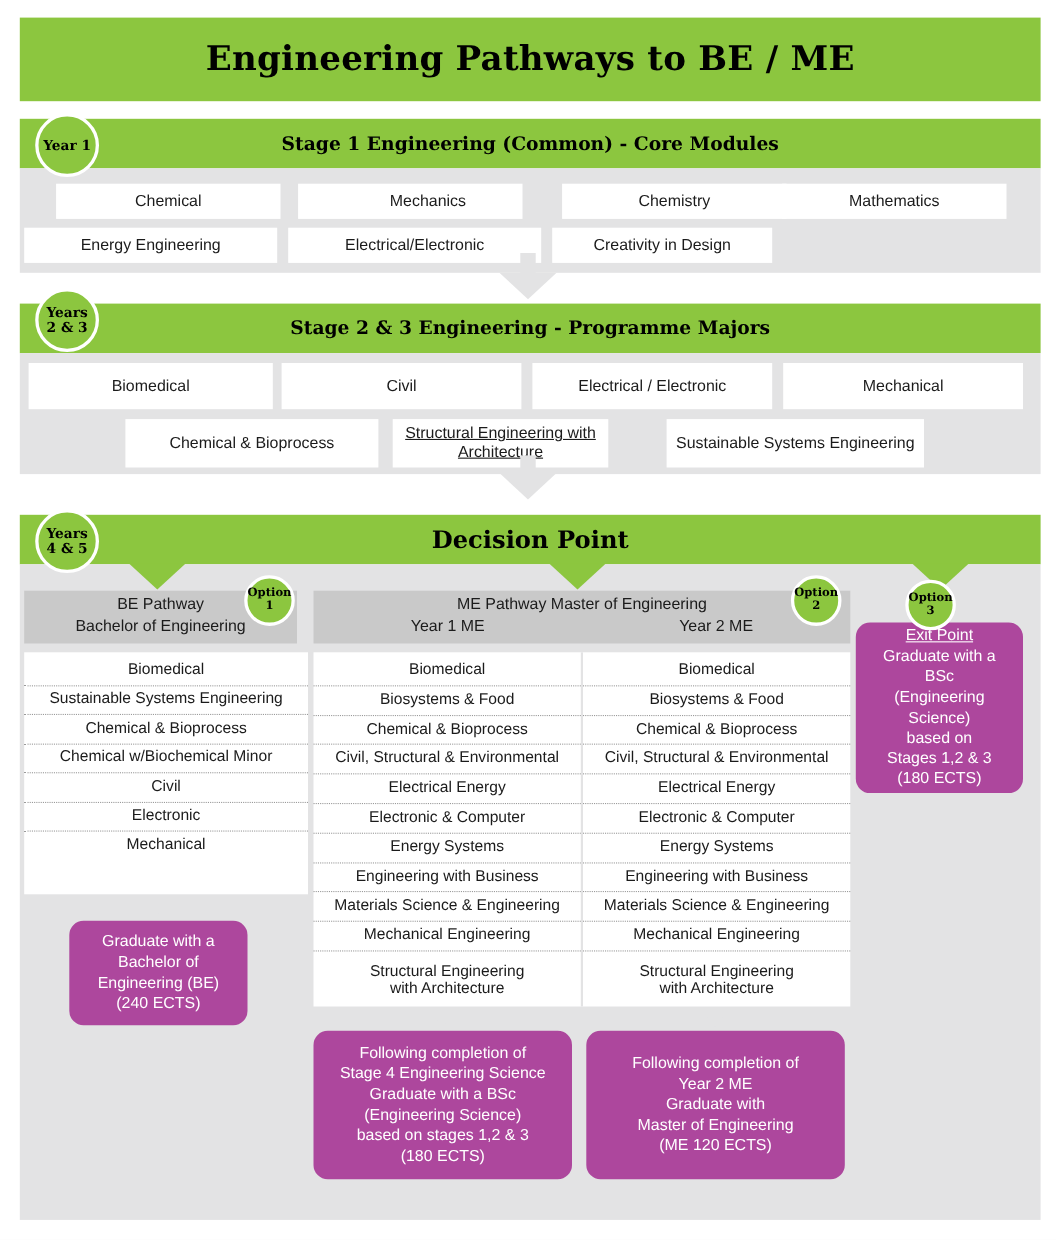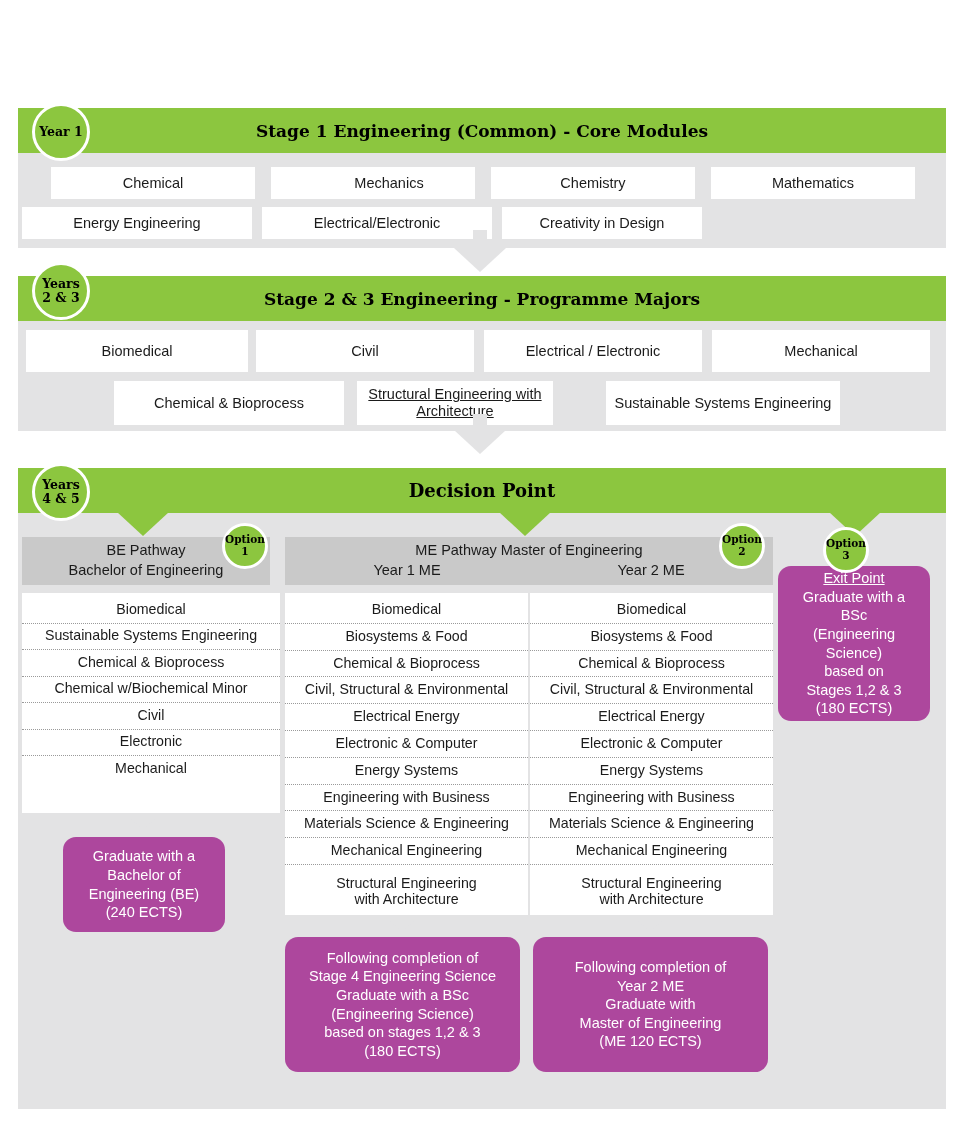--- a/index.html
+++ b/index.html
@@ -136,32 +136,35 @@
     border-right: 15px solid transparent;
     border-top: 16px solid #E3E3E4;
     z-index: 7;
   }
 </style>
 </head>
 <body>
 
 <div class="page">
 
+  <div class="title-bar">
+    <span class="txt">Engineering Pathways to BE / ME</span>
+  </div>
 
   <div class="band" style="top:108px;height:45px;">
     <span class="band-title">Stage 1 Engineering (Common) - Core Modules</span>
   </div>
   <div class="badge year" style="left:32px;top:103px;">
     <span>Year 1</span>
   </div>
   <div class="section-body" style="top:153px;height:95px;"></div>
 
   <div class="chip" style="left:51px;top:167px;width:204px;height:32px;">Chemical</div>
   <div class="chip" style="left:271px;top:167px;width:204px;height:32px;padding-left:36px;">Mechanics</div>
-  <div class="chip" style="left:491px;top:167px;width:204px;height:32px;">Chemistry</div>
+  <div class="chip" style="left:511px;top:167px;width:204px;height:32px;">Chemistry</div>
   <div class="chip" style="left:711px;top:167px;width:204px;height:32px;">Mathematics</div>
 
   <div class="chip" style="left:22px;top:207px;width:230px;height:32px;">Energy Engineering</div>
   <div class="chip" style="left:262px;top:207px;width:230px;height:32px;">Electrical/Electronic</div>
   <div class="chip" style="left:502px;top:207px;width:200px;height:32px;">Creativity in Design</div>
 
   <div class="arrow-stem" style="left:473px;top:230px;width:14px;height:20px;"></div>
   <div class="arrow-down arrow-gray" style="left:454px;top:248px;"></div>
 
   <div class="band" style="top:276px;height:45px;">
@@ -179,21 +182,21 @@
   <div class="chip" style="left:712px;top:330px;width:218px;height:42px;">Mechanical</div>
 
   <div class="chip" style="left:114px;top:381px;width:230px;height:44px;">Chemical &amp; Bioprocess</div>
   <div class="chip" style="left:357px;top:381px;width:196px;height:44px;text-decoration:underline;">Structural Engineering with Architecture</div>
   <div class="chip" style="left:606px;top:381px;width:234px;height:44px;">Sustainable Systems Engineering</div>
 
   <div class="arrow-stem" style="left:473px;top:414px;width:14px;height:18px;"></div>
   <div class="arrow-down arrow-gray" style="left:454px;top:430px;"></div>
 
   <div class="band" style="top:468px;height:45px;">
-    <span class="band-title" style="font-size:18px;">Decision Point</span>
+    <span class="band-title" style="font-size:22px;">Decision Point</span>
   </div>
   <div class="badge year" style="left:32px;top:463px;flex-direction:column;">
     <span>Years</span>
     <span>4 &amp; 5</span>
   </div>
 
   <div class="section-body" style="top:513px;height:596px;"></div>
 
   <div class="arrow-down arrow-green" style="left:117px;top:512px;z-index:9;"></div>
   <div class="arrow-down arrow-green" style="left:499px;top:512px;z-index:9;"></div>

